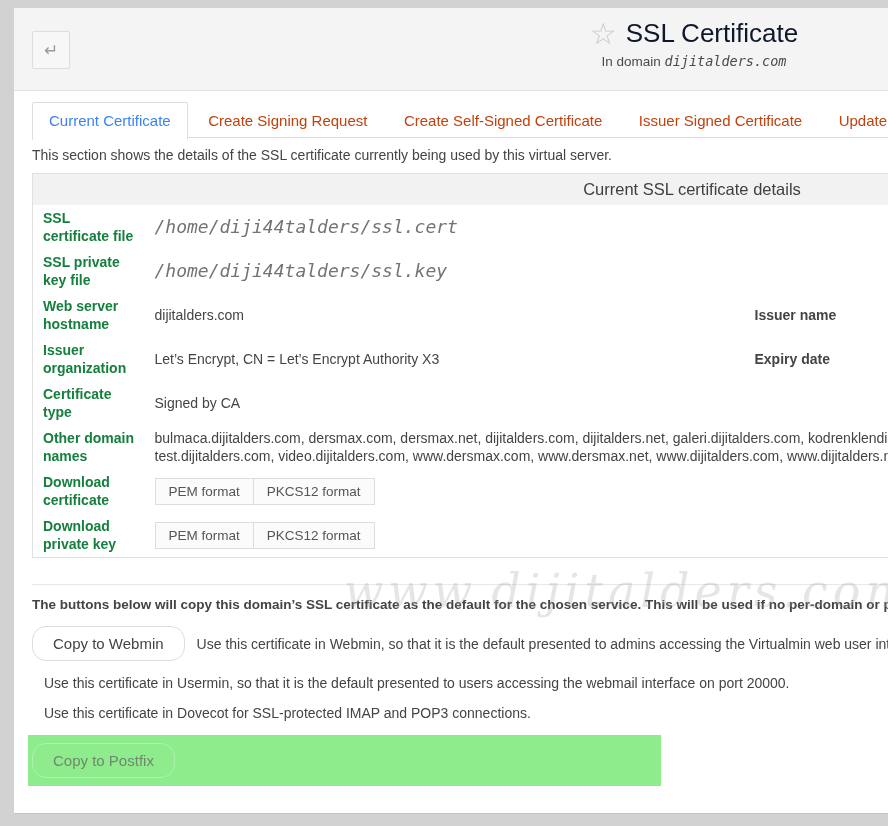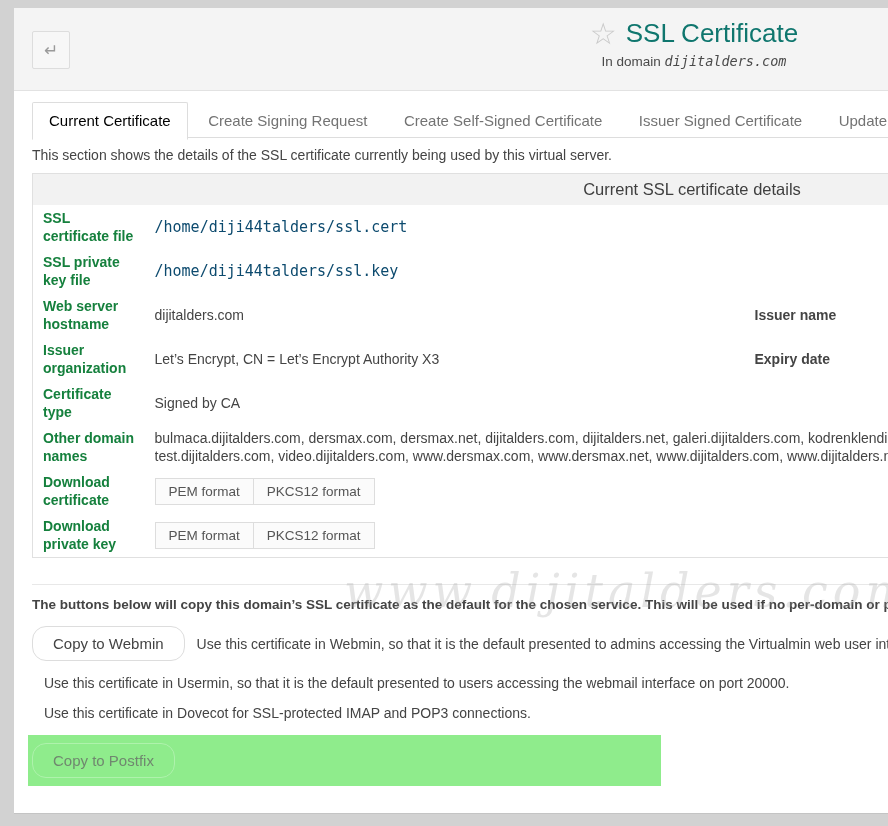--- a/index.html
+++ b/index.html
@@ -8,38 +8,38 @@
   .panel{position:absolute;left:14px;top:8px;width:1346px;height:805px;
          background:#fff;border-bottom:1px solid #c4c4c4;}
   
   .panel-header{position:relative;height:82px;background:#f4f4f4;border-bottom:1px solid #e2e2e2;}
   .back-btn{position:absolute;left:18px;top:23px;width:36px;height:36px;background:#f7f7f7;
             border:1px solid #ddd;border-radius:2px;color:#9a9a9a;font-size:17px;
             display:flex;align-items:center;justify-content:center;cursor:pointer;}
   .title-wrap{position:absolute;left:440px;top:10px;width:480px;text-align:center;}
   .title-line{display:flex;align-items:center;justify-content:center;gap:9px;}
   .star{color:#c9c9c9;font-size:30px;line-height:30px;}
-  .page-title{font-size:26px;color:#0f766e;font-weight:400;}
+  .page-title{font-size:26px;color:#0f172a;font-weight:400;}
   .subtitle{margin-top:4px;font-size:13.5px;color:#4a4a4a;}
   .mono{font-family:"DejaVu Sans Mono","Liberation Mono",monospace;font-style:italic;}
   
   .tabs{margin:10px 0 0 18px;border-bottom:1px solid #ddd;white-space:nowrap;height:37px;box-sizing:border-box;}
-  .tab{display:inline-block;padding:9px 16px 10px 16px;font-size:15px;color:#737373;
+  .tab{display:inline-block;padding:9px 16px 10px 16px;font-size:15px;color:#c2410c;
        cursor:pointer;position:relative;top:1px;}
   .tab.active{background:#fff;border:1px solid #ddd;border-bottom:1px solid #fff;
-              color:#000000;cursor:default;border-radius:2px 2px 0 0;}
+              color:#3b82f6;cursor:default;border-radius:2px 2px 0 0;}
   .intro{margin:9px 0 10px 18px;font-size:14px;color:#444;}
   
   table.details{border-collapse:collapse;margin-left:18px;width:1320px;border:1px solid #e0e0e0;table-layout:fixed;}
   table.details th{background:#f2f2f2;font-weight:400;font-size:16.5px;color:#3f3f3f;
                    padding:6px 0;text-align:center;}
   table.details td{padding:4px 10px;font-size:14px;vertical-align:middle;line-height:18px;}
   td.lbl{font-weight:700;font-size:13.5px;color:#15803d;line-height:17px;}
   td.lbl2{font-weight:700;font-size:13.5px;color:#444;}
-  .monoval{font-family:"DejaVu Sans Mono","Liberation Mono",monospace;font-size:15px;color:#0c4a6e;}
+  .monoval{font-family:"DejaVu Sans Mono","Liberation Mono",monospace;font-style:italic;font-size:18px;color:#737373;}
   .nowrapline{white-space:nowrap;overflow:hidden;}
   .btn-group{display:inline-flex;}
   .mini-btn{background:#fbfbfb;border:1px solid #ddd;padding:5px 13px;font-size:13.5px;color:#555;cursor:pointer;}
   .mini-btn + .mini-btn{border-left:none;}
   
   .sep{border-top:1px solid #e8e8e8;margin:26px 0 12px 18px;width:1300px;}
   .copy-intro{margin:0 0 6px 18px;font-weight:700;font-size:13.5px;color:#444;
               white-space:nowrap;overflow:hidden;}
   .copy-row{display:flex;align-items:center;margin:14px 0 14px 18px;}
   .copy-btn{background:#fff;border:1px solid #ddd;border-radius:14px;padding:8px 20px;

